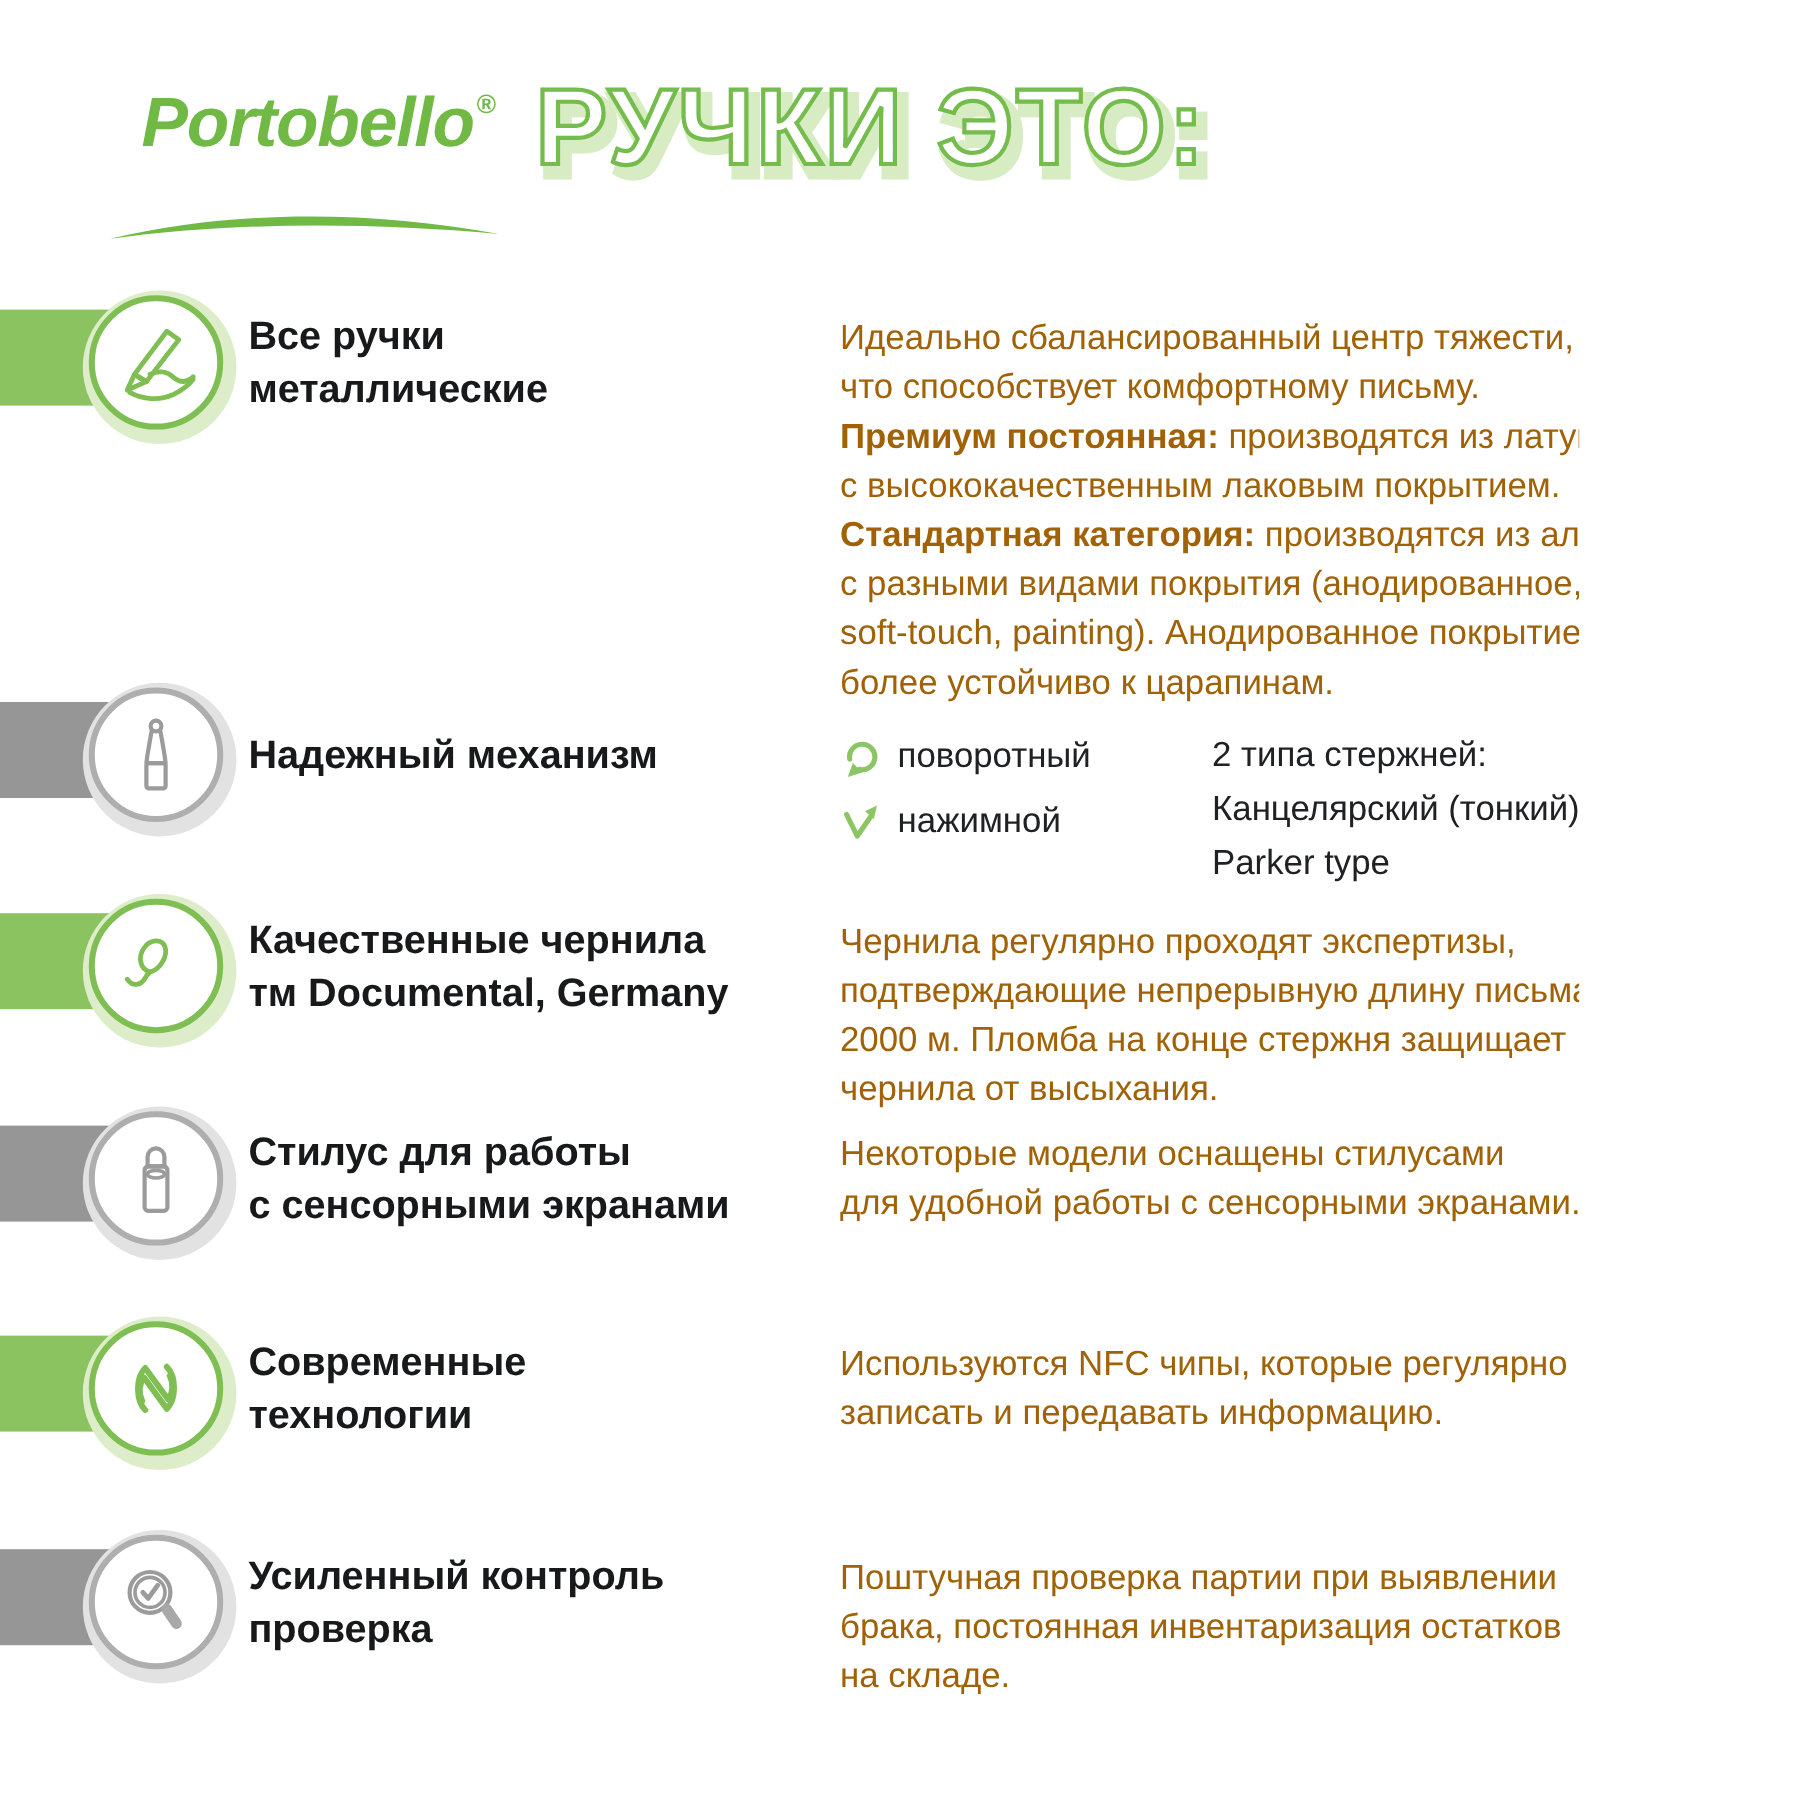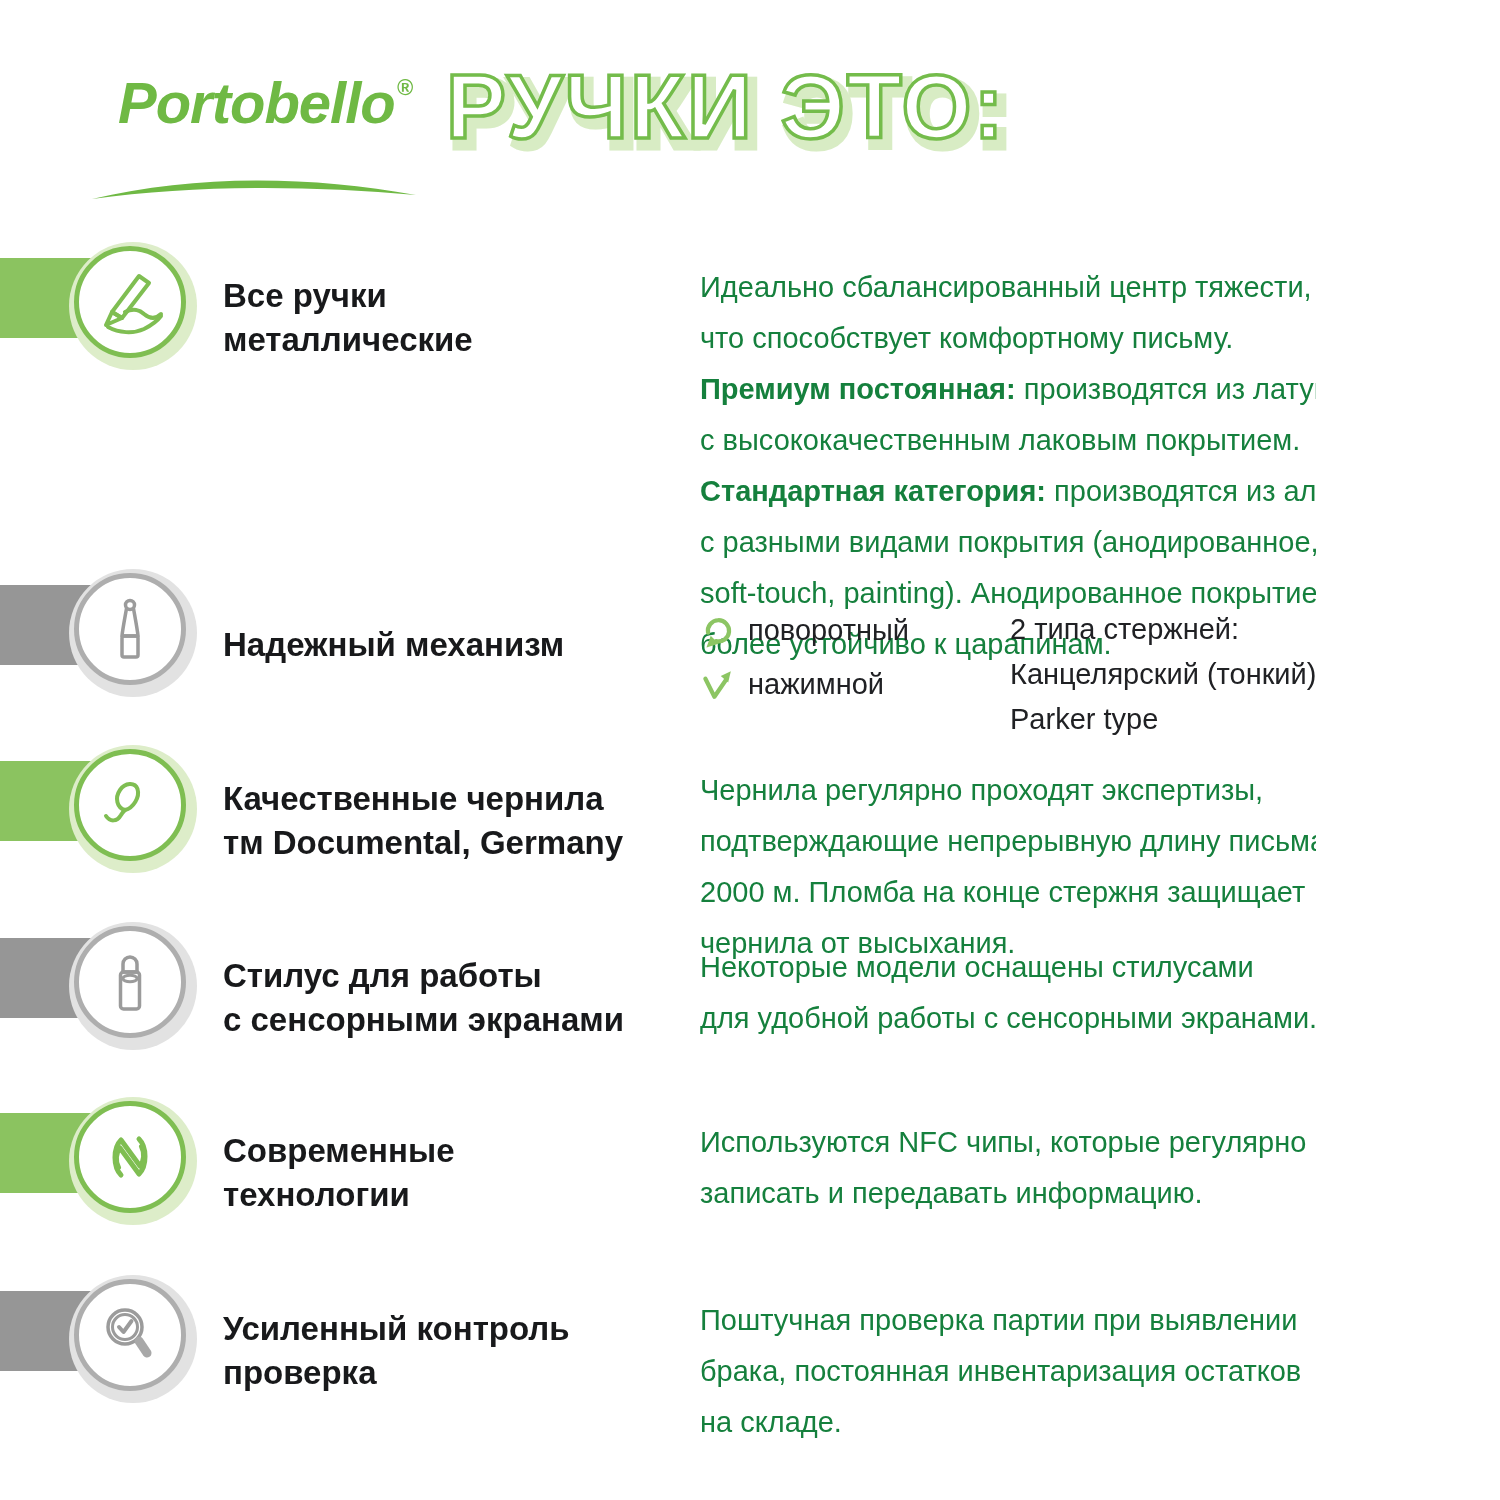--- a/index.html
+++ b/index.html
@@ -24,25 +24,25 @@
   .row.gray  .band{background:#969696;}
   .halo{position:absolute;left:69px;top:-16px;width:128px;height:128px;border-radius:50%;}
   .row.green .halo{background:#ddedc9;}
   .row.gray  .halo{background:#e2e2e2;}
   .circle{position:absolute;left:74px;top:-12px;width:112px;height:112px;border-radius:50%;
           background:#fff;border:5px solid;box-sizing:border-box;
           display:flex;align-items:center;justify-content:center;}
   .row.green .circle{border-color:#7fbe52;}
   .row.gray  .circle{border-color:#aeaeae;}
   .circle svg{width:70px;height:70px;}
-  .title{position:absolute;left:207px;margin:16px;font-size:33px;line-height:44px;
+  .title{position:absolute;left:207px;margin:0;font-size:33px;line-height:44px;
          font-weight:bold;color:#18191b;white-space:pre-line;}
   .title.two{top:0;} .title.one{top:22px;}
-  .body{position:absolute;left:700px;top:4px;width:800px;font-size:29px;line-height:51px;
-        color:#15803d;white-space:pre-line;}
+  .body{position:absolute;left:700px;top:4px;width:800px;font-size:29px;line-height:41px;
+        color:#a16207;white-space:pre-line;}
   .body b{font-weight:bold;}
   
   .mech{position:absolute;left:698px;top:22px;}
   .mech-item{display:flex;align-items:center;height:46px;margin-bottom:8px;
              font-size:29px;color:#202124;}
   .mech-item svg{width:36px;height:36px;margin-right:14px;flex:0 0 36px;}
   .refills{position:absolute;left:1010px;top:22px;font-size:29px;line-height:45px;color:#202124;}
   .refill-head{font-weight:normal;}
   .refill-lines{white-space:pre-line;}
   

